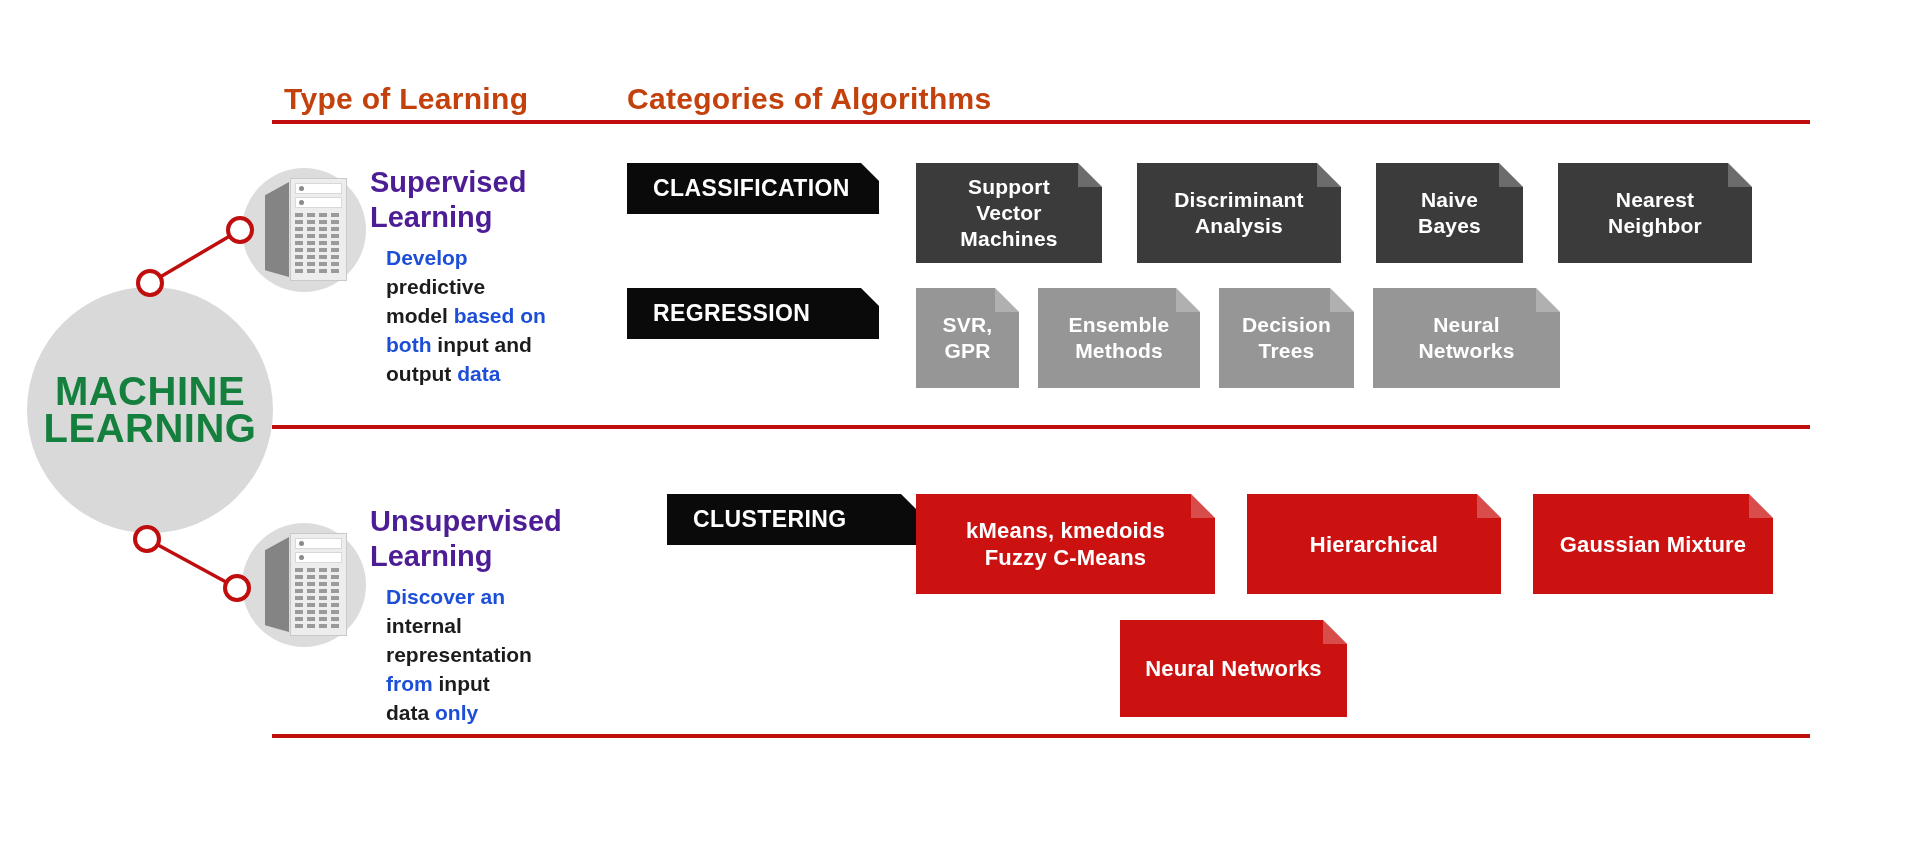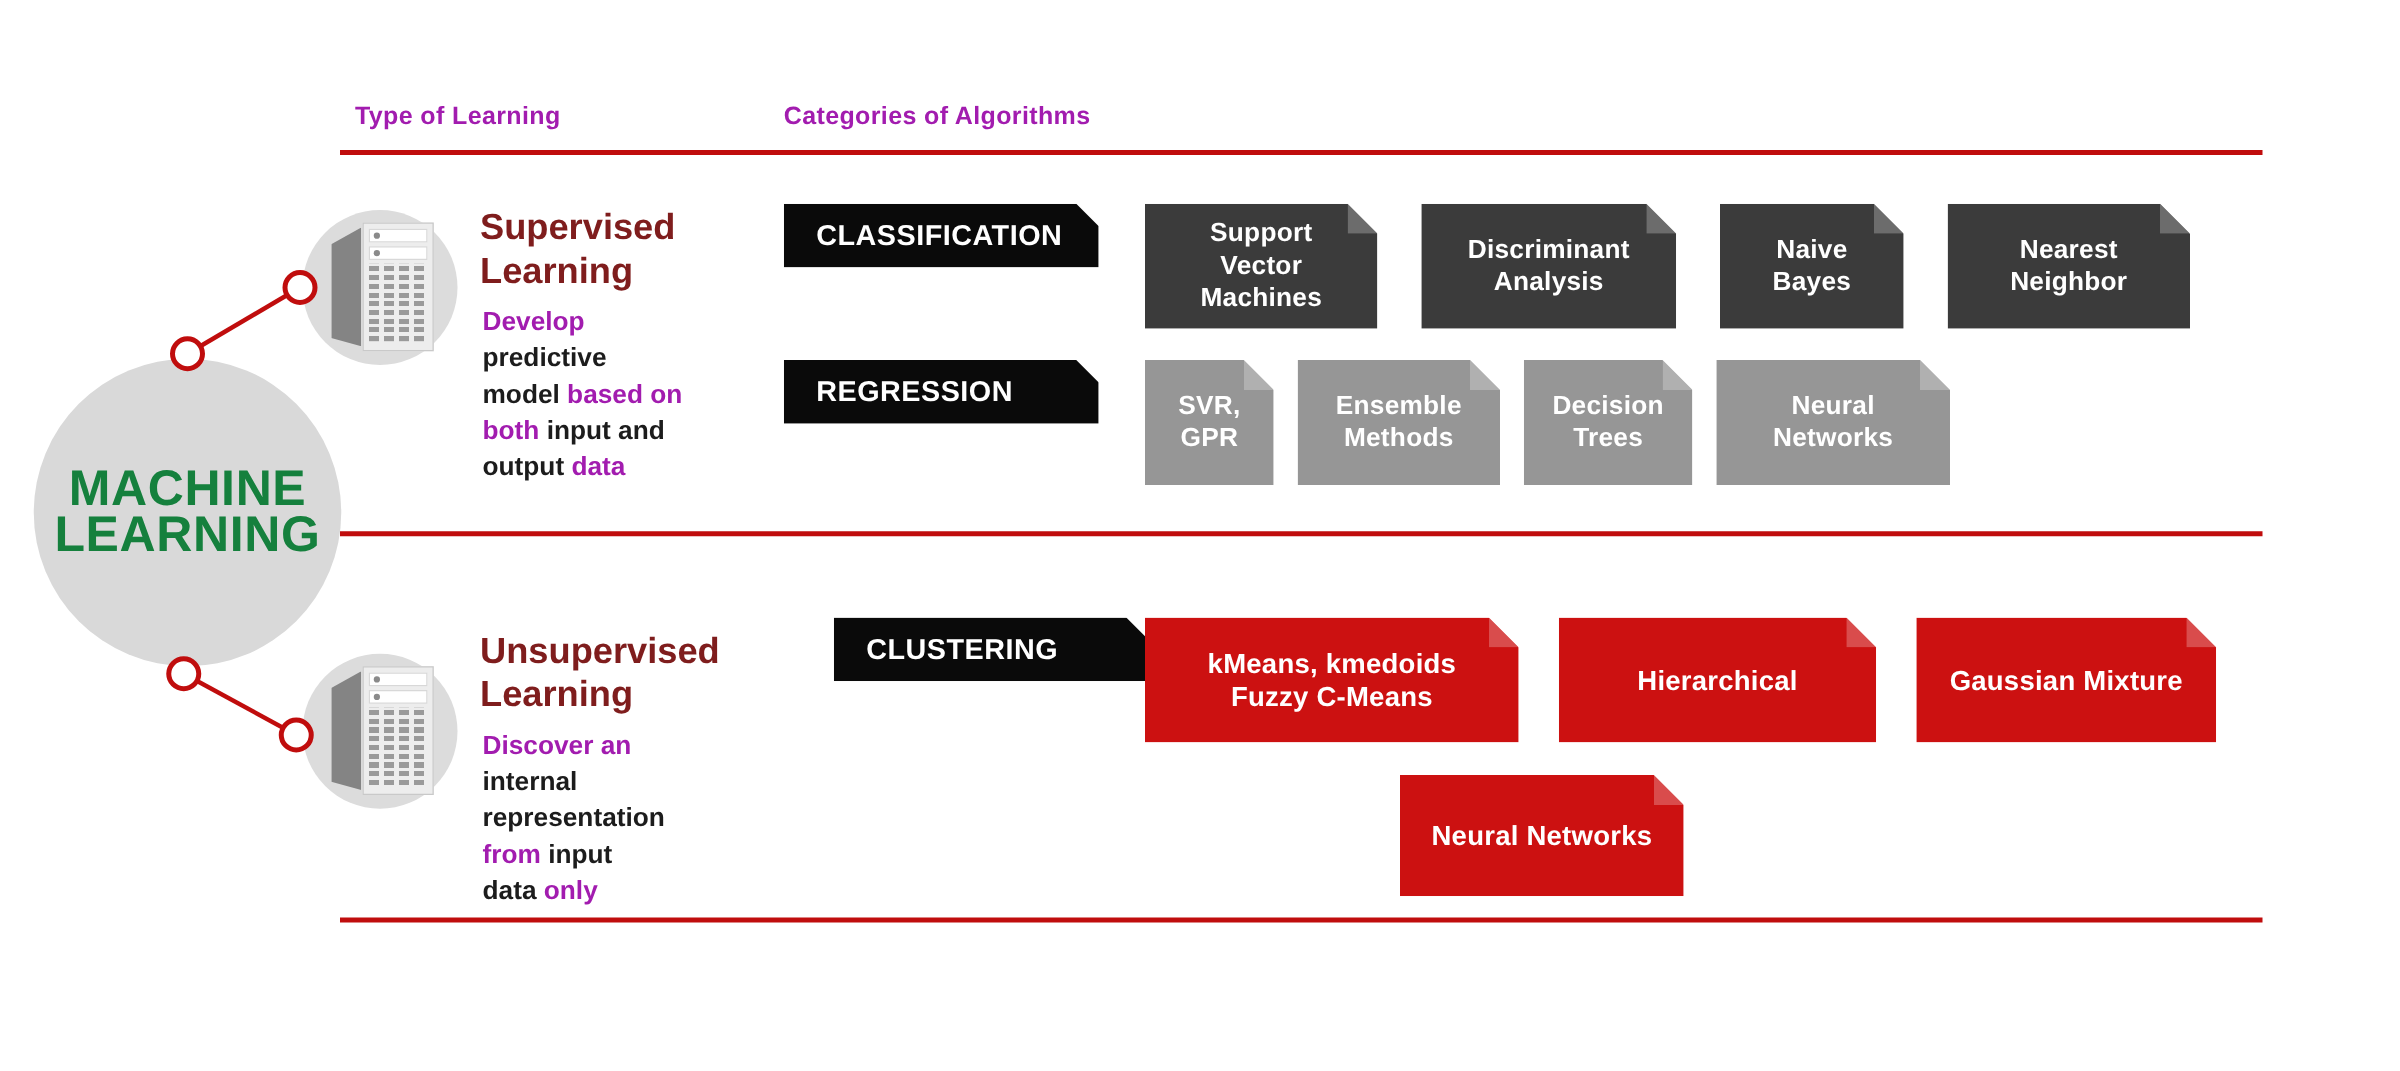--- a/index.html
+++ b/index.html
@@ -1,21 +1,21 @@
 <!DOCTYPE html>
 <html><head>
 <meta charset="utf-8">
 <style>
   html,body { margin:0; padding:0; background:#ffffff; }
   .canvas {
     position:relative; width:1920px; height:857px; overflow:hidden;
     background:#ffffff; font-family:"Liberation Sans", sans-serif; font-weight:700;
   }
   
-  .col-header { position:absolute; top:82px; font-size:20px; color:#a21caf; letter-spacing:.3px; }
+  .col-header { position:absolute; top:82px; font-size:30px; color:#c2410c; letter-spacing:.3px; }
   #col1 { left:284px; } #col2 { left:627px; }
   
   .rule { position:absolute; left:272px; width:1538px; height:4px; background:#c00d0d; }
   #rule-top { top:120px; } #rule-mid { top:425px; } #rule-bottom { top:734px; }
   
   .big-circle {
     position:absolute; left:27px; top:287px; width:246px; height:246px; border-radius:50%;
     background:#d9d9d9; display:flex; align-items:center; justify-content:center; text-align:center; z-index:0;
   }
   .hub-title { font-size:40px; line-height:37px; color:#15803d; letter-spacing:.5px; }
@@ -31,25 +31,25 @@
   .panel { position:absolute; left:48px; top:10px; width:57px; height:103px; box-sizing:border-box;
            background:#ededed; border:1px solid #c9c9c9; padding:4px; }
   .hrow { display:flex; align-items:center; height:11px; background:#ffffff; border:1px solid #d8d8d8;
           box-sizing:border-box; margin-bottom:3px; }
   .hrow .dot { width:5px; height:5px; border-radius:50%; background:#8a8a8a; margin-left:3px; }
   .vents { height:62px; margin-top:2px;
     background-image:
       repeating-linear-gradient(0deg, transparent 0 4px, #ededed 4px 7px),
       repeating-linear-gradient(90deg, #9a9a9a 0 8px, transparent 8px 12px); }
   
-  .section-title { position:absolute; left:384px; font-size:29px; line-height:35px; color:#7f1d1d; }
+  .section-title { position:absolute; left:370px; font-size:29px; line-height:35px; color:#4c1d95; }
   #sup-title { top:165px; } #unsup-title { top:504px; }
   .section-desc { position:absolute; left:386px; font-size:21px; line-height:29px; }
   #sup-desc { top:243px; } #unsup-desc { top:582px; }
-  .muted { color:#a21caf; } .strong { color:#1c1c1c; }
+  .muted { color:#1d4ed8; } .strong { color:#1c1c1c; }
   
   .tag { position:absolute; left:627px; width:252px; height:51px; background:#0a0a0a; color:#ffffff;
          display:flex; align-items:center; padding-left:26px; box-sizing:border-box;
          font-size:23px; letter-spacing:.4px;
          clip-path:polygon(0 0, calc(100% - 18px) 0, 100% 18px, 100% 100%, 0 100%); }
   #tag-classification { top:163px; } #tag-regression { top:288px; } #tag-clustering { top:494px;margin-left:40px; }
   
   .row { position:absolute; display:flex; }
   #row-classification { left:916px; top:163px; gap:35px; }
   #row-regression     { left:916px; top:288px; gap:19px; }

